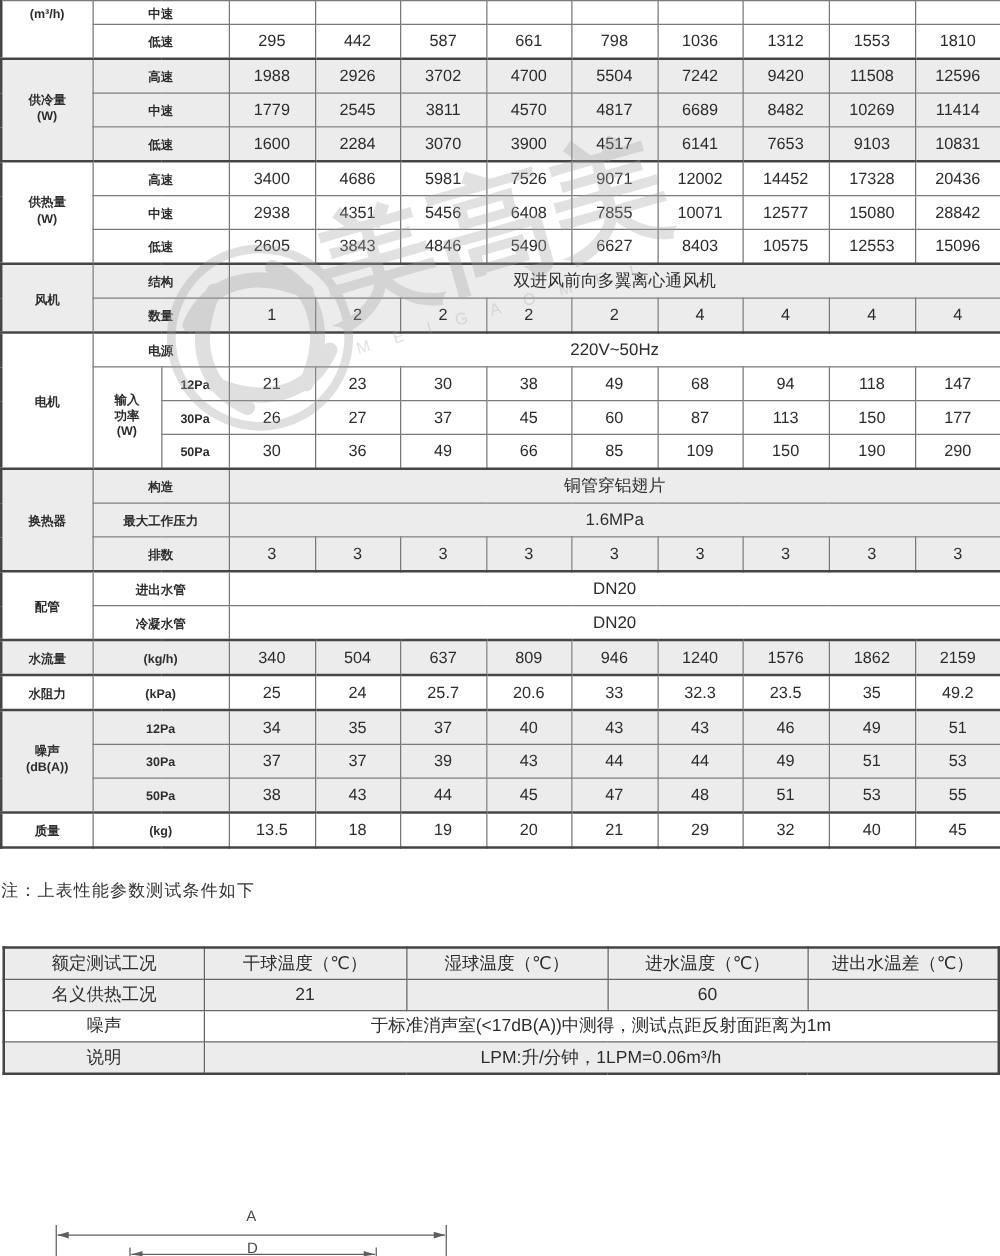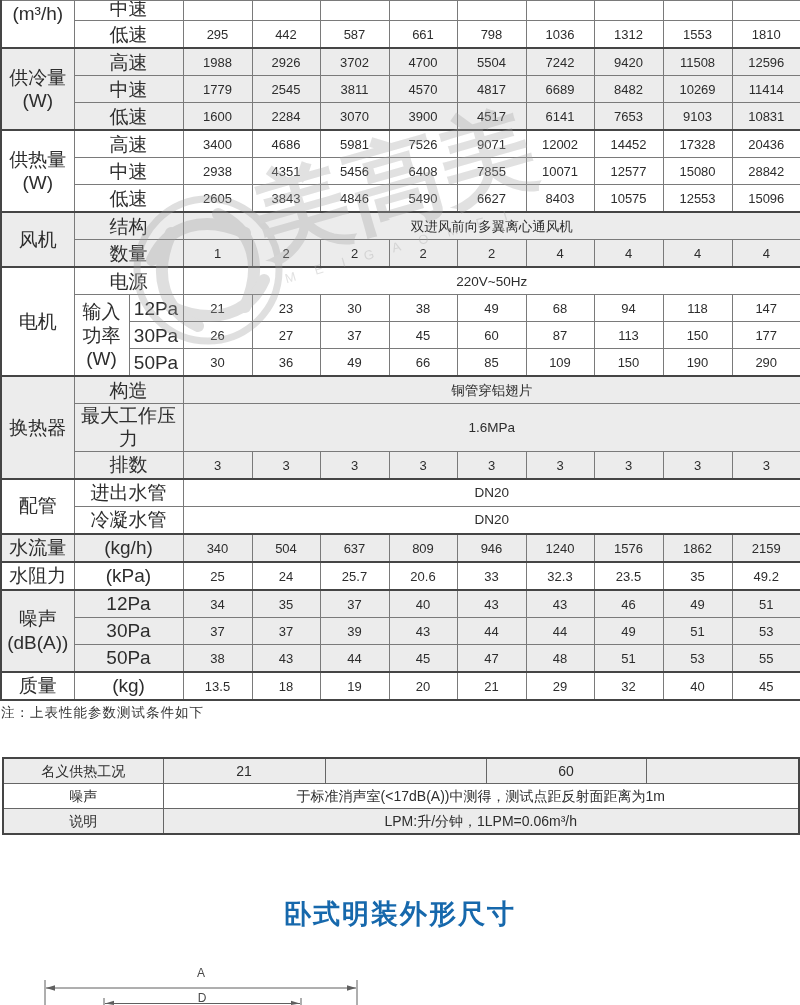--- a/index.html
+++ b/index.html
@@ -5,21 +5,21 @@
   html,body{margin:0;padding:0;background:#fff;}
   .page{position:relative;width:800px;height:1005px;background:#fff;overflow:hidden;
         font-family:"Liberation Sans","DejaVu Sans",sans-serif;}
 
   
   table.spec{position:absolute;left:0;top:0;width:800px;border-collapse:collapse;
              table-layout:fixed;border:2px solid #454545;border-top:none;}
   .spec td{border:1px solid #7a7a7a;text-align:center;vertical-align:middle;height:26px;
            padding:0;color:#2d2d2d;background:#fff;overflow:hidden;}
   .spec td span{display:inline-block;white-space:pre-line;line-height:1.22;font-size:13px;}
-  .spec td.grp span,.spec td.sub span{font-size:19px;}
+  .spec td.grp span,.spec td.sub span{font-size:10px;font-weight:bold;}
   .spec td.merged span{font-size:13.5px;text-align:center;}
   .spec tr.shade td{background:#ececec;}
   .spec tr.sec td{border-top:2px solid #454545;}
   .spec tr.clip td{height:11px;}
   .spec span.clipv{margin-top:-17px;}
   .spec td.airflow{vertical-align:top;}
   .spec td.airflow span{margin-top:1px;}
 
   
   table.cond{position:absolute;left:2px;top:757px;width:796px;border-collapse:collapse;
@@ -353,38 +353,44 @@
   <table class="cond">
       <colgroup>
         <col style="width: 160px;">
         <col style="width: 162px;">
         <col style="width: 161px;">
         <col style="width: 160px;">
         <col style="width: 153px;">
       </colgroup>
       <tbody>
         <tr class="shade">
+          <td><span>额定测试工况</span></td>
+          <td><span>干球温度（℃）</span></td>
+          <td><span>湿球温度（℃）</span></td>
+          <td><span>进水温度（℃）</span></td>
+          <td><span>进出水温差（℃）</span></td>
+        </tr>
+        <tr class="shade">
           <td><span>名义供热工况</span></td>
           <td class="val"><span>21</span></td>
           <td class="val"><span></span></td>
           <td class="val"><span>60</span></td>
           <td class="val"><span></span></td>
         </tr>
         <tr>
           <td><span>噪声</span></td>
           <td colspan="4" class="merged"><span>于标准消声室(&lt;17dB(A))中测得，测试点距反射面距离为1m</span></td>
         </tr>
         <tr class="shade">
           <td><span>说明</span></td>
           <td colspan="4" class="merged"><span>LPM:升/分钟，1LPM=0.06m³/h</span></td>
         </tr>
       </tbody>
     </table>
 
-  <div class="sec-title">卧式明装外形尺寸</div>
 
   <svg class="diag" width="800" height="47" viewBox="0 0 800 47">
     <g stroke="#5f5f5f" stroke-width="1" fill="none">
       <line x1="45" y1="22" x2="45" y2="47"></line>
       <line x1="357" y1="22" x2="357" y2="47"></line>
       <line x1="46" y1="30" x2="356" y2="30"></line>
       <line x1="104" y1="40" x2="104" y2="47"></line>
       <line x1="301" y1="40" x2="301" y2="47"></line>
       <line x1="105" y1="45.5" x2="300" y2="45.5"></line>
     </g>

